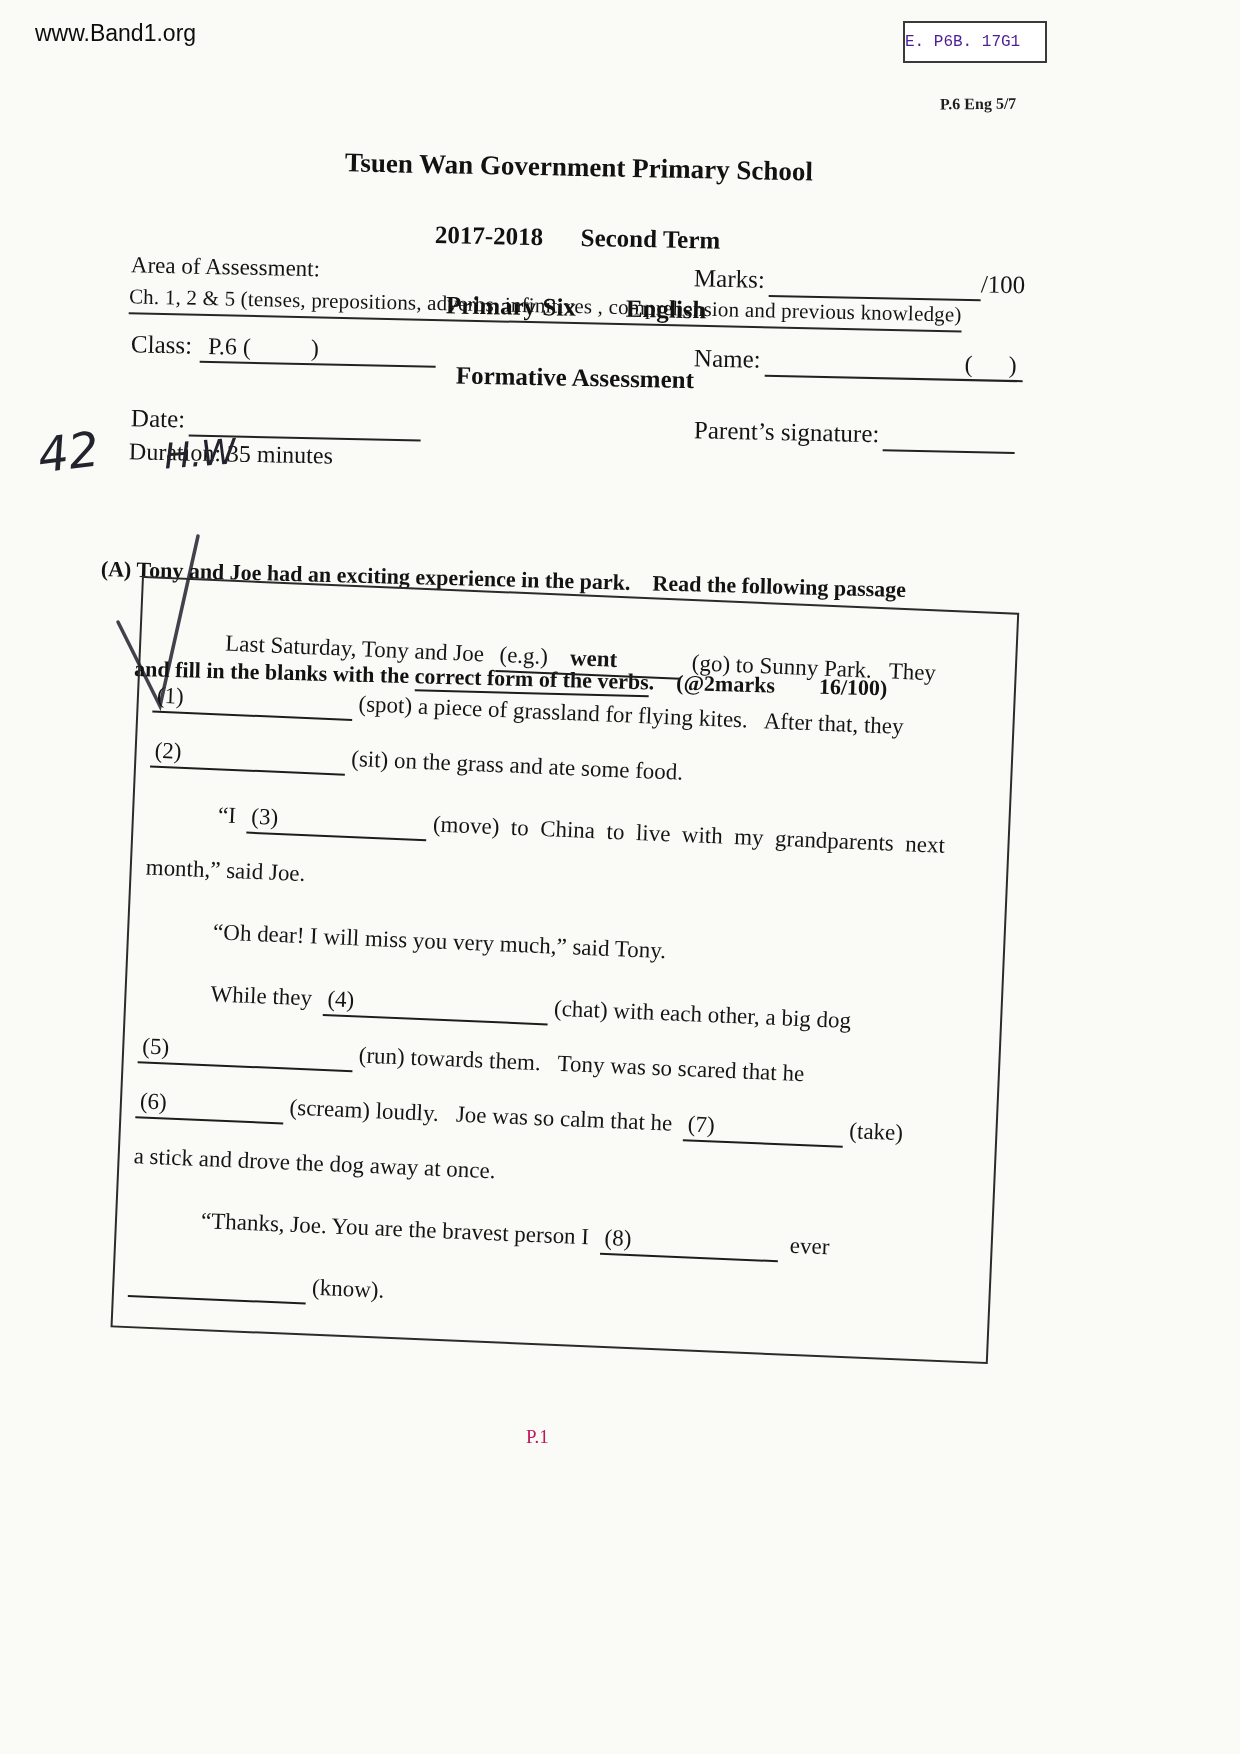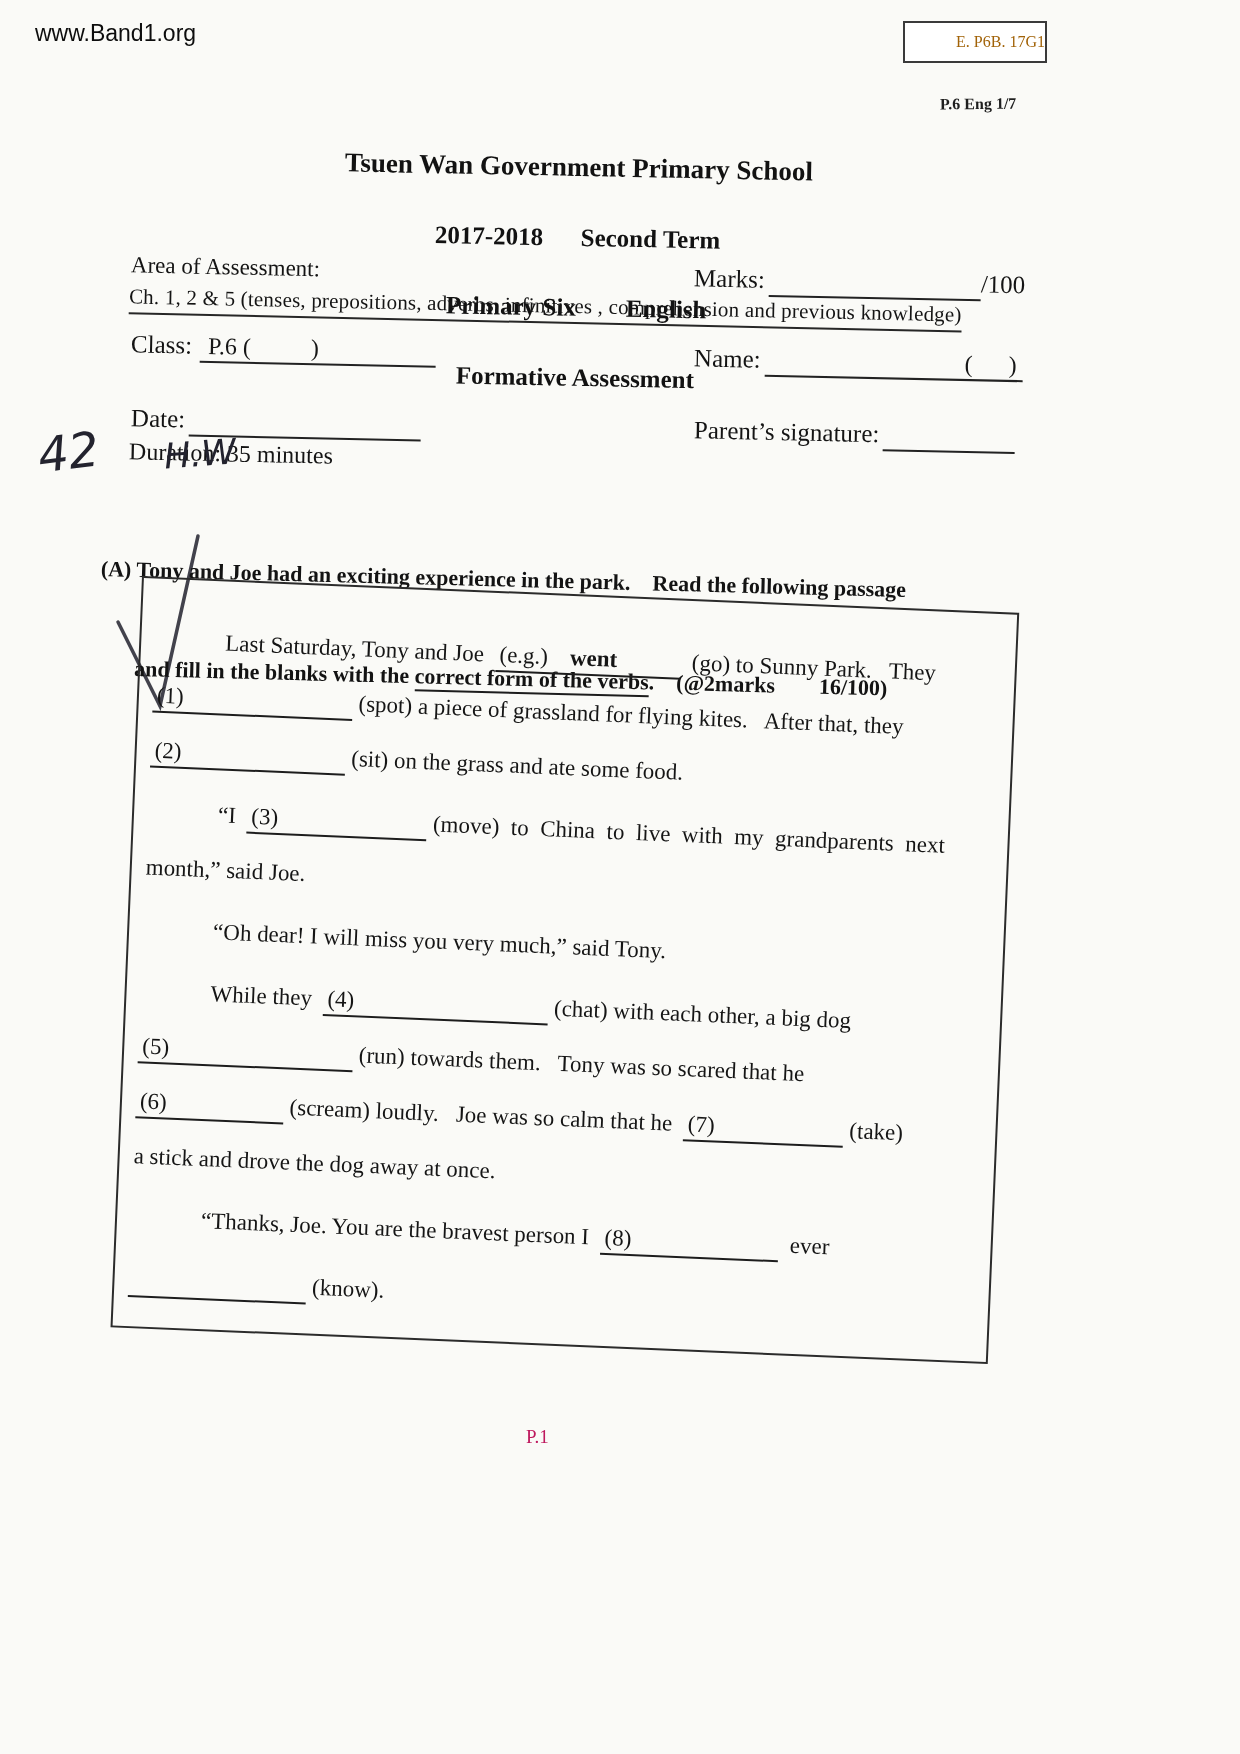--- a/index.html
+++ b/index.html
@@ -14,22 +14,22 @@
 
   
   .watermark {
     position:absolute; left:35px; top:20px;
     font-family:"Liberation Sans", sans-serif;
     font-size:23px; color:#0d0d0d;
   }
   .codebox {
     position:absolute; left:903px; top:21px; width:140px; height:38px;
     border:2px solid #3a3a3a; background:#fff;
-    display:flex; align-items:center; justify-content:flex-end;
-    font-family:Liberation Serif, serif; font-size:16px; color:#a16207;
+    display:flex; align-items:center; justify-content:flex-start;
+    font-family:Liberation Mono, monospace; font-size:16px; color:#4c1d95;
   }
   .pageref {
     position:absolute; left:940px; top:95px;
     font-size:16px; font-weight:600; color:#1f1f1f;
     transform:rotate(-0.6deg);
   }
 
   
   .header {
     position:absolute; left:170px; top:106px; width:820px;
@@ -98,21 +98,21 @@
 <body>
 
 <div class="sheet">
 
   <div class="watermark">www.Band1.org</div>
 
   <div class="codebox">
     <span>E. P6B. 17G1</span>
   </div>
 
-  <div class="pageref">P.6 Eng 1/7</div>
+  <div class="pageref">P.6 Eng 5/7</div>
 
   <div class="header">
     <div class="h1">Tsuen Wan Government Primary School</div>
     <div class="hline">2017-2018      Second Term</div>
     <div class="hline">Primary Six        English</div>
     <div class="hline">Formative Assessment</div>
   </div>
 
   <div class="row" style="left:115px; top:234px;">
     <span class="lab-sm">Area of Assessment:</span>

